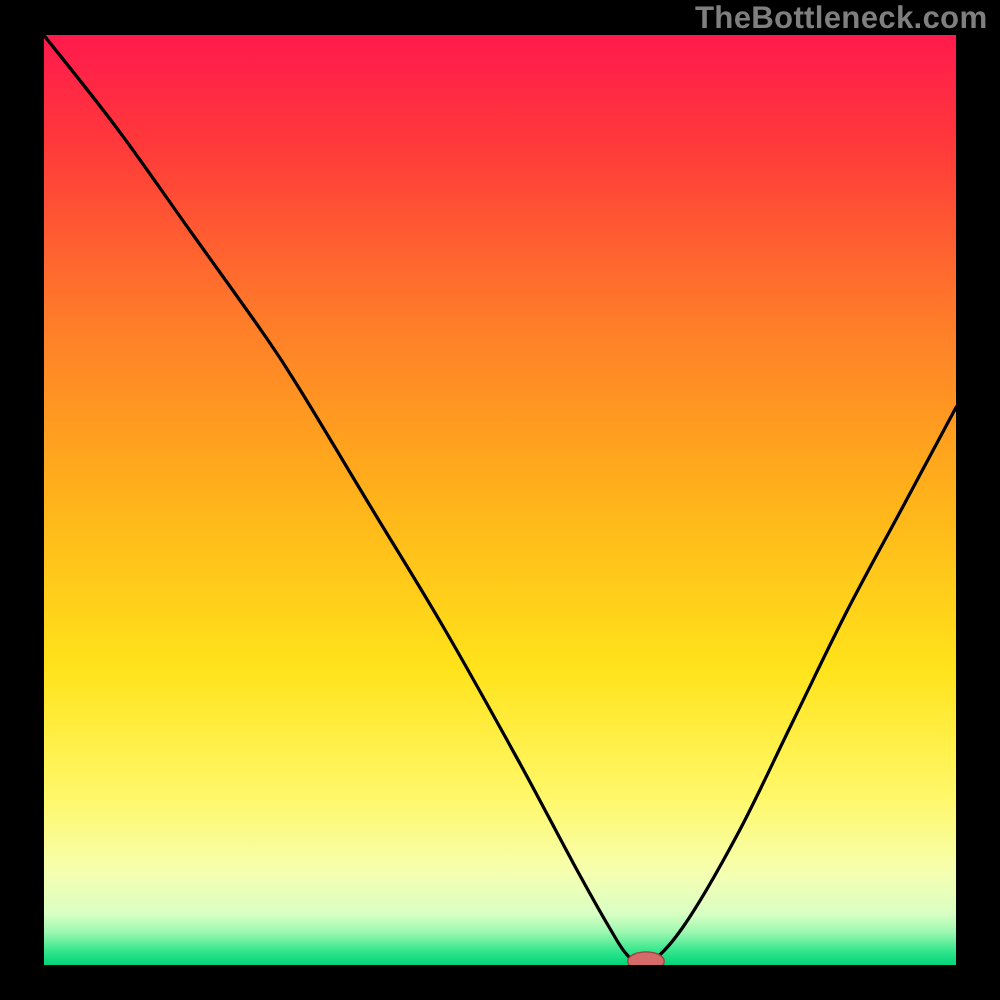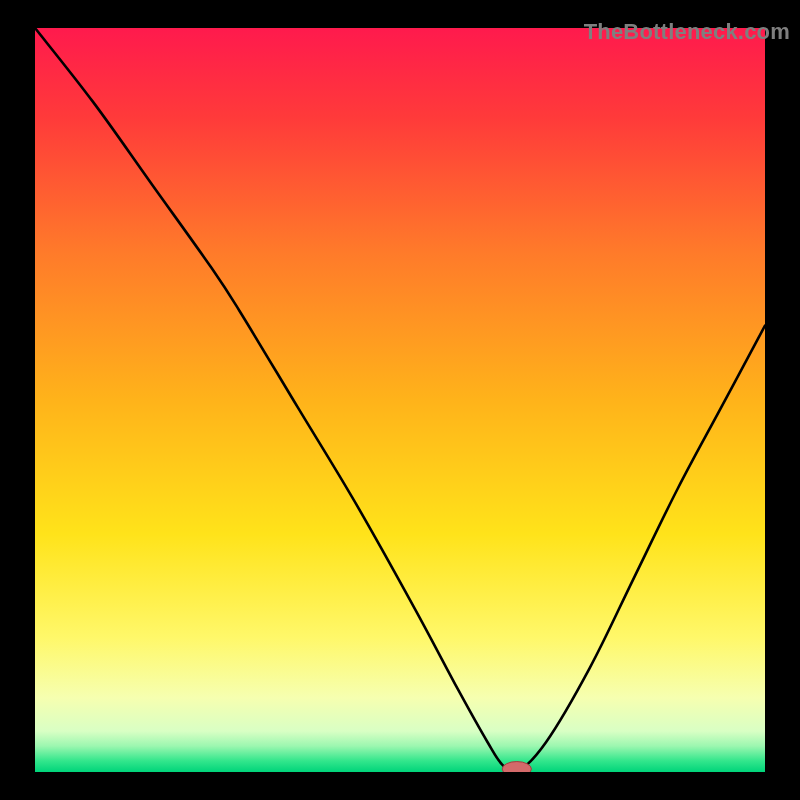--- a/index.html
+++ b/index.html
@@ -12,24 +12,24 @@
     font-family: Arial, Helvetica, sans-serif;
   }
   .frame {
     position: relative;
     width: 800px;
     height: 800px;
     background: #000;
   }
   .watermark {
     position: absolute;
-    top: 19px;
+    top: 0;
     right: 10px;
     color: #7f7f7f;
-    font-size: 22px;
+    font-size: 25px;
     font-weight: 600;
     letter-spacing: 0.2px;
     z-index: 10;
   }
   .plot-area {
     position: absolute;
     left: 35px;
     top: 28px;
     width: 730px;
     height: 744px;

